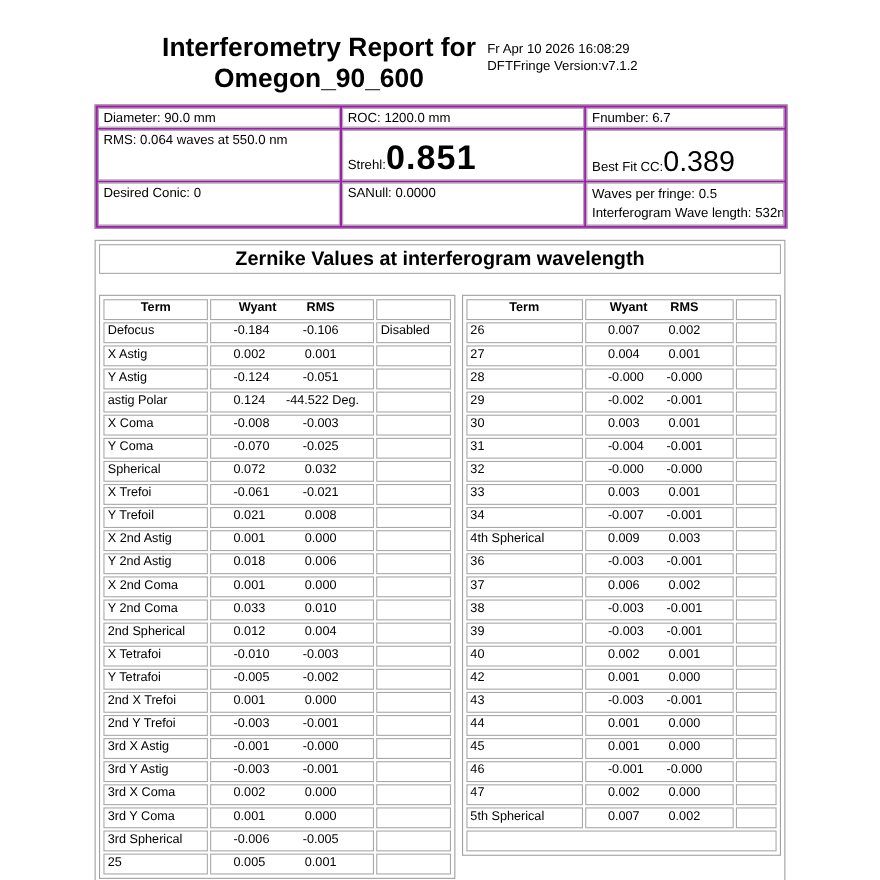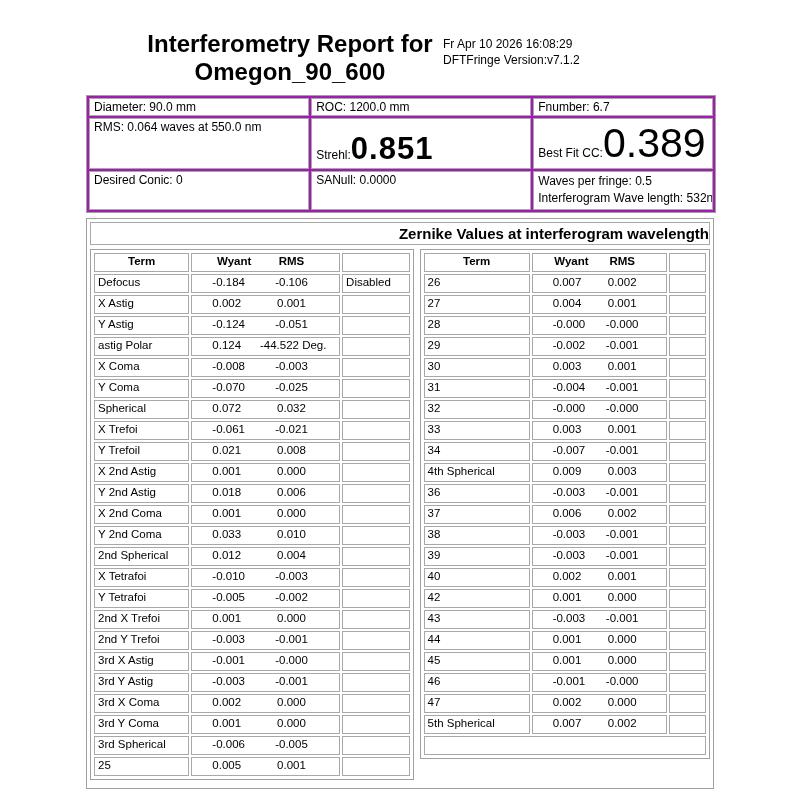--- a/index.html
+++ b/index.html
@@ -25,31 +25,31 @@
   table.qt td { border:1px solid #a8a8a8; background:#fff; vertical-align:top; }
 
   
   .summary-wrap { position:absolute; left:86px; top:95px; width:628px; }
   table.summary { width:100%; table-layout:fixed; }
   table.summary td { font-size:12px; padding:1px 4px; white-space:nowrap; overflow:hidden; }
   .big-cell { vertical-align:bottom !important; }
   .big-pair { display:inline-flex; align-items:baseline; gap:0; }
   .big-label { font-size:12px; }
   .big-value-bold { font-size:31px; font-weight:bold; letter-spacing:1px; }
-  .big-value { font-size:41px; font-weight:normal; }
+  .big-value { font-size:26px; font-weight:normal; }
   .two-line { line-height:1.45; }
 
   
   .zernike-wrap {
     position:absolute; left:86px; top:218px; width:628px;
     border:1px solid #a0a0a0; padding:3px 3px 8px 3px; box-sizing:border-box;
   }
   .zernike-title {
-    border:1px solid #a8a8a8; text-align:right;
-    font-size:15px; font-weight:bold; padding:2px 0; margin-bottom:4px;
+    border:1px solid #a8a8a8; text-align:center;
+    font-size:18px; font-weight:bold; padding:2px 0; margin-bottom:19px;
   }
   .zernike-cols { display:flex; align-items:flex-start; gap:6px; }
   .subtable-frame { border:1px solid #a0a0a0; padding:1px; }
   table.zern td { font-size:11.5px; padding:1px 3px; height:15px; white-space:nowrap; }
   table.zern .hdr { font-weight:bold; text-align:center; }
   .valcell { padding:1px 16px !important; }
   .valpair { display:flex; width:100%; }
   .v-wyant { width:45%; text-align:left; padding-left:4px; box-sizing:border-box; }
   .v-rms   { width:55%; text-align:center; }
   .h-wyant { width:45%; text-align:center; font-weight:bold; }

